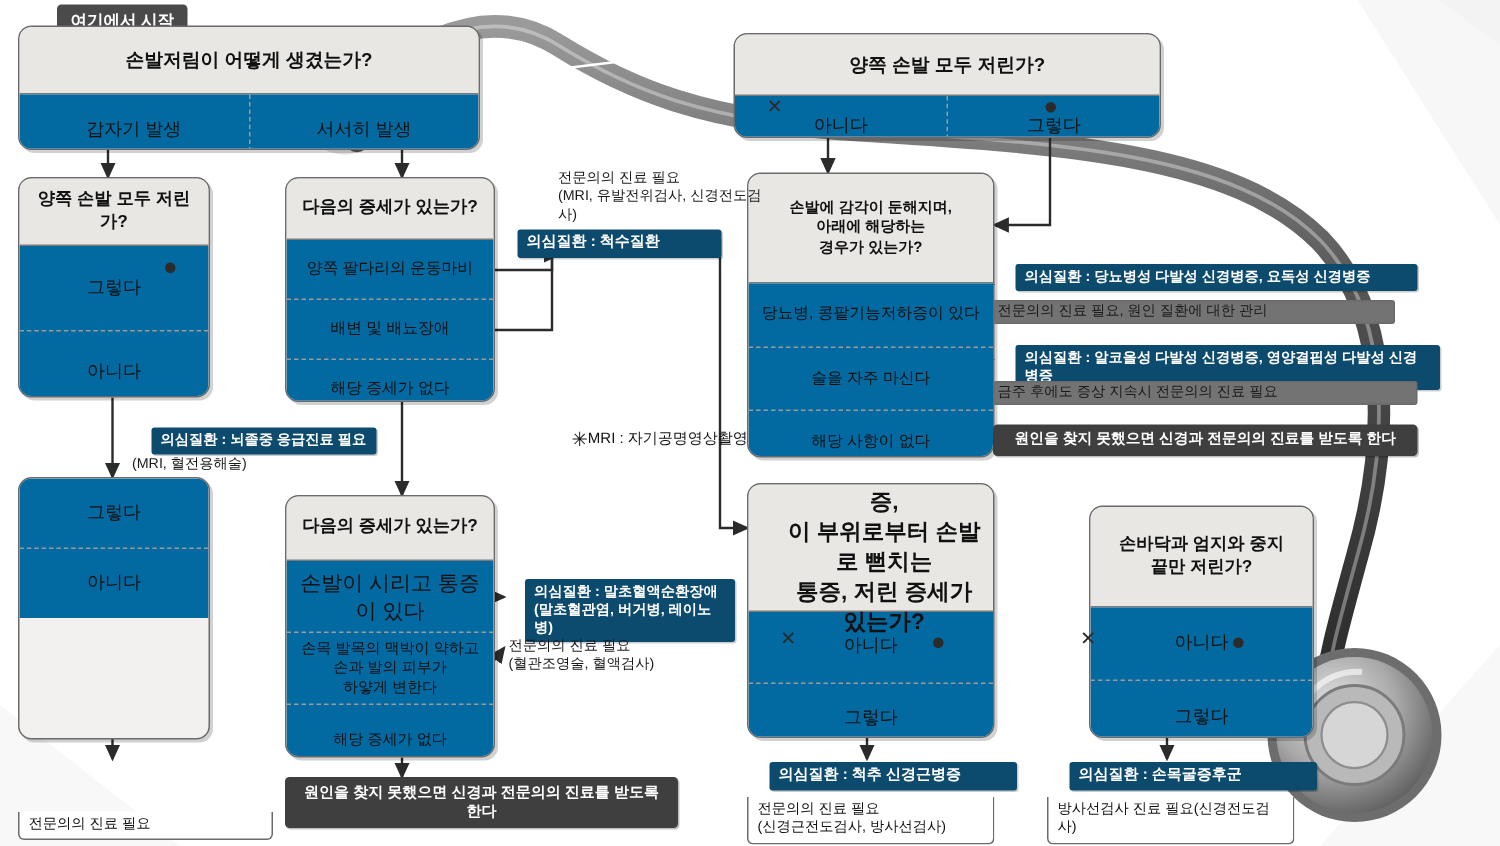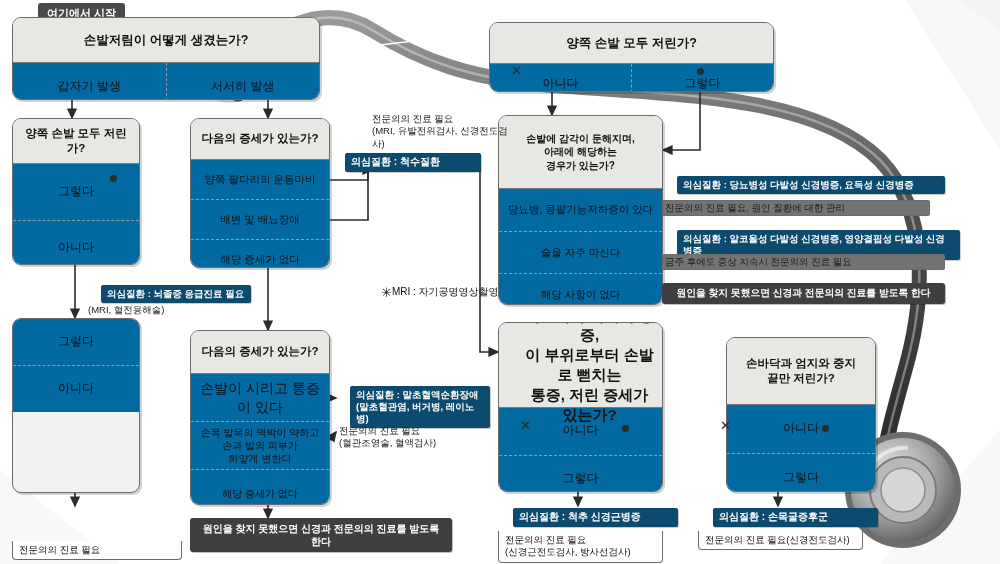--- a/index.html
+++ b/index.html
@@ -320,19 +320,19 @@
 
   <div class="outcome" style="left:190px;top:518px;width:262px;font-size:10px;">원인을 찾지 못했으면 신경과 전문의의 진료를 받도록 한다</div>
 
   <div class="footer-note" style="left:12px;top:541px;width:170px;font-size:9.5px;">전문의의 진료 필요</div>
 
   <div class="tag" style="left:498px;top:508px;width:165px;font-size:10px;">의심질환 : 척추 신경근병증</div>
   <div class="footer-note" style="left:498px;top:531px;width:165px;font-size:9.5px;white-space:pre-line;">전문의의 진료 필요
 (신경근전도검사, 방사선검사)</div>
 
   <div class="tag" style="left:698px;top:508px;width:165px;font-size:10px;">의심질환 : 손목굴증후군</div>
-  <div class="footer-note" style="left:698px;top:531px;width:165px;font-size:9.5px;">전문의의 진료 필요(신경전도검사)</div>
+  <div class="footer-note" style="left:698px;top:531px;width:165px;font-size:9.5px;">방사선검사 진료 필요(신경전도검사)</div>
 
   <div class="mri" style="left:345px;top:285px;font-size:10px;">
     <span class="star">✳</span><span>MRI : 자기공명영상촬영</span>
   </div>
 
 </div>
 
 </body></html>

